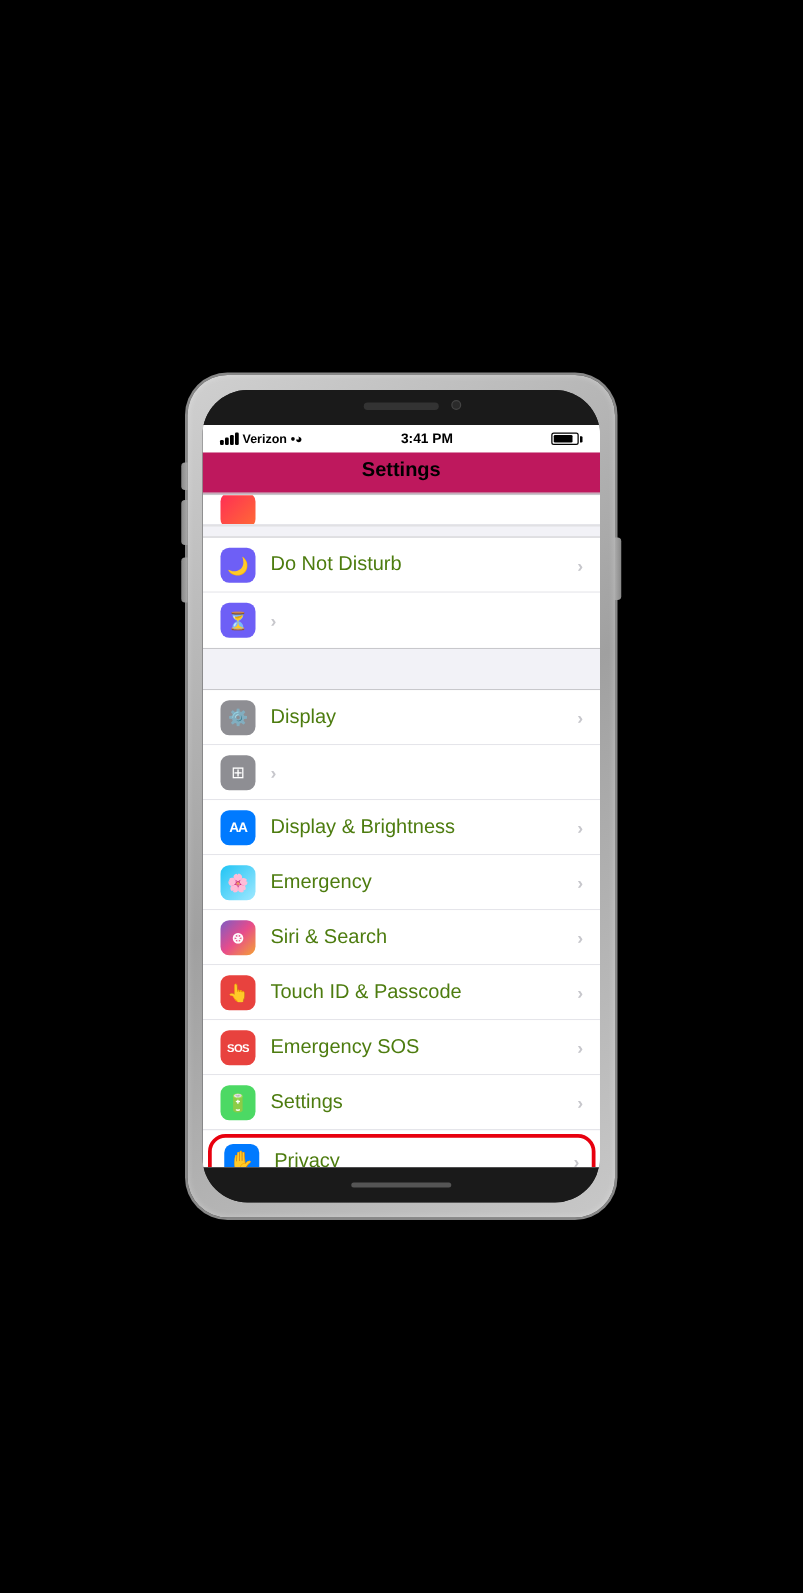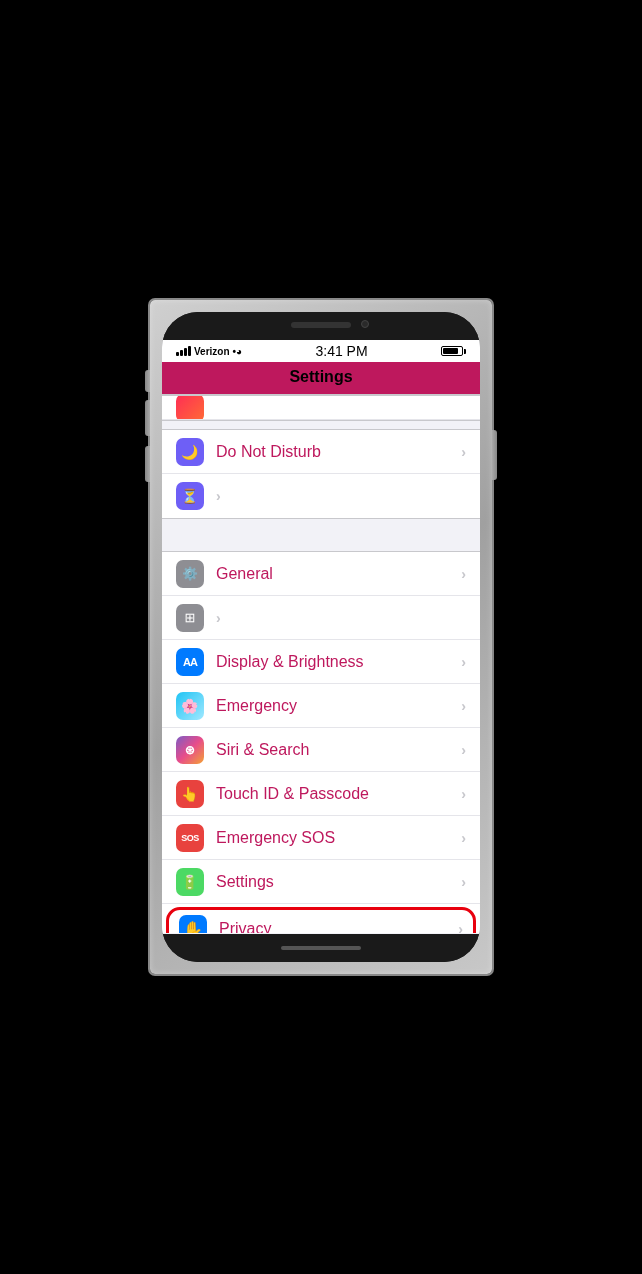--- a/index.html
+++ b/index.html
@@ -9,21 +9,21 @@
       justify-content: center;
       align-items: center;
       min-height: 100vh;
       font-family: -apple-system, 'Helvetica Neue', sans-serif;
     }
 
     .phone-outer {
       width: 342px;
       height: 674px;
       background: linear-gradient(145deg, #d0d0d0, #a0a0a0, #c8c8c8);
-      border-radius: 5px;
+      border-radius: 32px;
       padding: 12px;
       position: relative;
       box-shadow: 0 0 0 2px #888, 0 0 30px rgba(0,0,0,0.8), inset 0 0 6px rgba(255,255,255,0.3);
     }
 
     .phone-inner {
       width: 100%;
       height: 100%;
       background: #1a1a1a;
       border-radius: 36px;
@@ -83,21 +83,21 @@
       background: #fff;
       display: flex;
       align-items: center;
       justify-content: space-between;
       padding: 4px 14px;
       height: 22px;
       font-size: 10px;
       font-weight: 600;
     }
     .status-left { display: flex; align-items: center; gap: 3px; }
-    .status-center { font-size: 14px; font-weight: 400; }
+    .status-center { font-size: 11px; font-weight: 700; }
     .status-right { display: flex; align-items: center; gap: 3px; }
 
     .signal-bars { display: flex; align-items: flex-end; gap: 1px; }
     .signal-bar { background: #000; border-radius: 1px; }
 
     
     .nav-bar {
       background: #be185d;
       border-bottom: 1px solid #c8c8cc;
       padding: 6px 0 8px;
@@ -156,21 +156,21 @@
       justify-content: center;
       margin-right: 12px;
       flex-shrink: 0;
       font-size: 15px;
       color: #fff;
     }
 
     .row-label {
       flex: 1;
       font-size: 16px;
-      color: #be185d;
+      color: #4d7c0f;
     }
 
     .row-chevron {
       color: #c7c7cc;
       font-size: 14px;
       font-weight: 600;
     }
 
     
     .privacy-row {
@@ -365,21 +365,21 @@
           </div>
         </div>
 
         <div class="section-gap"></div>
 
         <div class="settings-group">
           <div class="settings-row">
             <div class="row-icon" style="background:#8e8e93;">
               <span style="font-size:13px;">⚙️</span>
             </div>
-            <span class="row-label">General</span>
+            <span class="row-label">Display</span>
             <span class="row-chevron">›</span>
           </div>
           <div class="settings-row">
             <div class="row-icon" style="background:#8e8e93;">
               <span style="font-size:13px;">⊞</span>
             </div>
             <span class="row-chevron">›</span>
           </div>
           <div class="settings-row">
             <div class="row-icon" style="background:#007aff; font-size:11px; font-weight:700; letter-spacing:-1px;">

